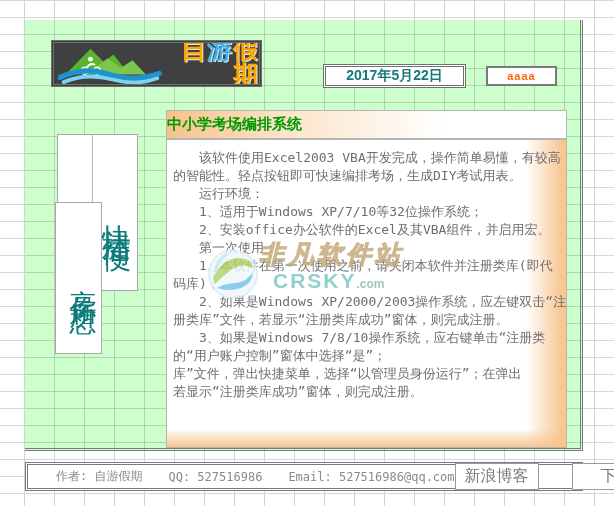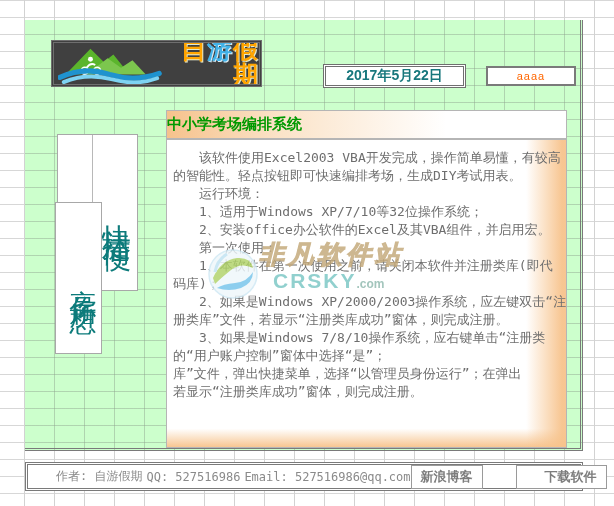--- a/index.html
+++ b/index.html
@@ -45,24 +45,24 @@
   .lc1 { color:#41b2e8; text-shadow:1px 1px 0 #d9ecf5; }
 
   
   .date-box {
     left:323px; top:64px; width:143px; height:24px;
     background:#fff; border:3px double #6f6f6f;
     display:flex; align-items:center; justify-content:center;
     font-weight:bold; font-size:14px; color:#17777c;
   }
   .aaaa-box {
-    left:486px; top:66px; width:90px; height:20px;
+    left:486px; top:66px; width:71px; height:20px;
     background:#fff; border:2px solid #7a7a7a;
     display:flex; align-items:center; justify-content:center;
-    font-weight:normal; font-size:11px; color:#ff6600; letter-spacing:1px;
+    font-weight:bold; font-size:11px; color:#ff6600; letter-spacing:1px;
   }
 
   
   .fast-box {
     left:57px; top:134px; width:81px; height:157px;
     background:#fff; border:1px solid #a8a8a8;
     display:flex; justify-content:flex-end;
   }
   .fast-box .slogan-text { border-left:1px solid #b8b8b8; }
   .enjoy-box {
@@ -117,26 +117,26 @@
   .wm-tld { font-size:12px; font-weight:bold; color:#8fb9ae; letter-spacing:0; }
 
   
   .author-bar {
     left:25px; top:462px; width:558px; height:29px;
     background:#fff; border:3px double #7a7a7a;
     display:flex; align-items:center;
     font-family:"DejaVu Sans Mono","DejaVu Sans", monospace;
     font-size:12px; color:#8a8a8a;
   }
-  .author-bar .seg { margin-left:4px; white-space:nowrap; }
+  .author-bar .seg { margin-left:26px; white-space:nowrap; }
   .author-bar .seg:first-child { margin-left:28px; }
   .footer-btn {
     border:1px solid #9a9a9a; background:#fff; color:#7d7d7d;
     font-family:"Liberation Sans", sans-serif;
-    font-size:13px; padding:2px 9px; white-space:nowrap; cursor:pointer;font-weight:bold;
+    font-size:16px; padding:2px 9px; white-space:nowrap; cursor:pointer;
   }
   .btn-blog { margin-left:auto; }
   .btn-download { margin-left:33px; margin-right:17px;padding-left:28px; }
 </style>
 </head>
 <body>
 
 <div class="abs green-region"></div>
 
 <div class="abs logo-box">

